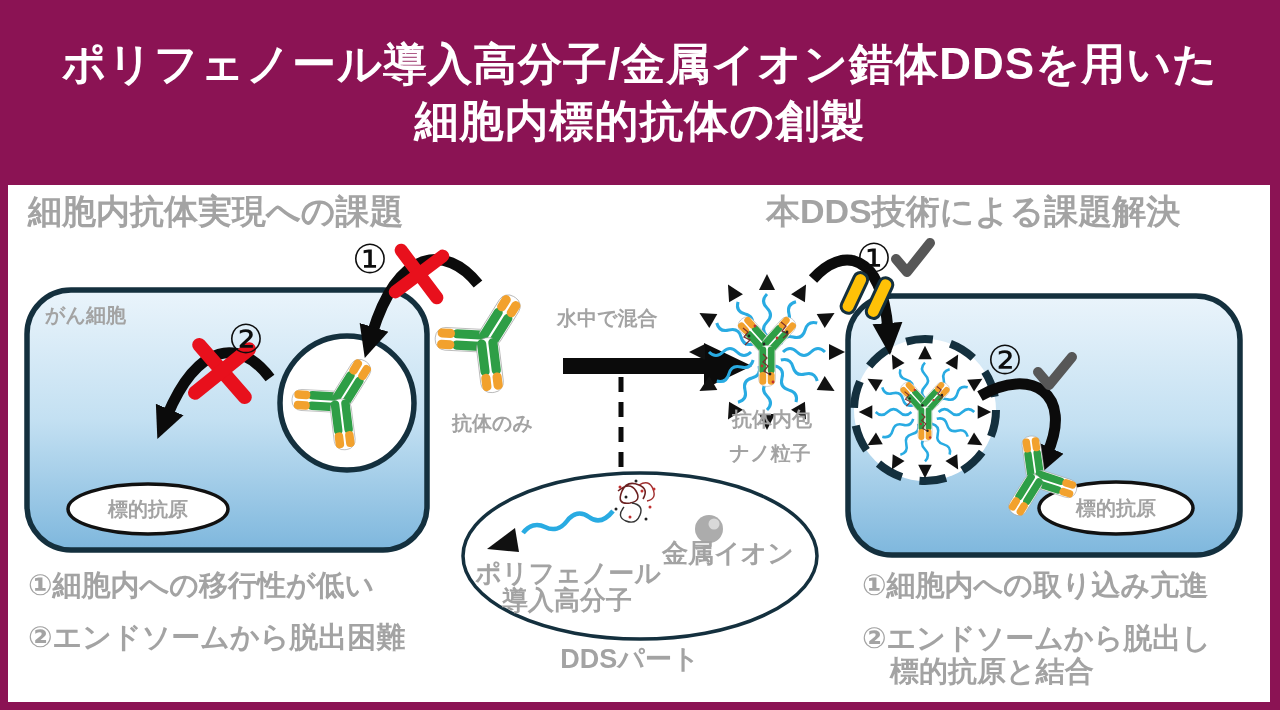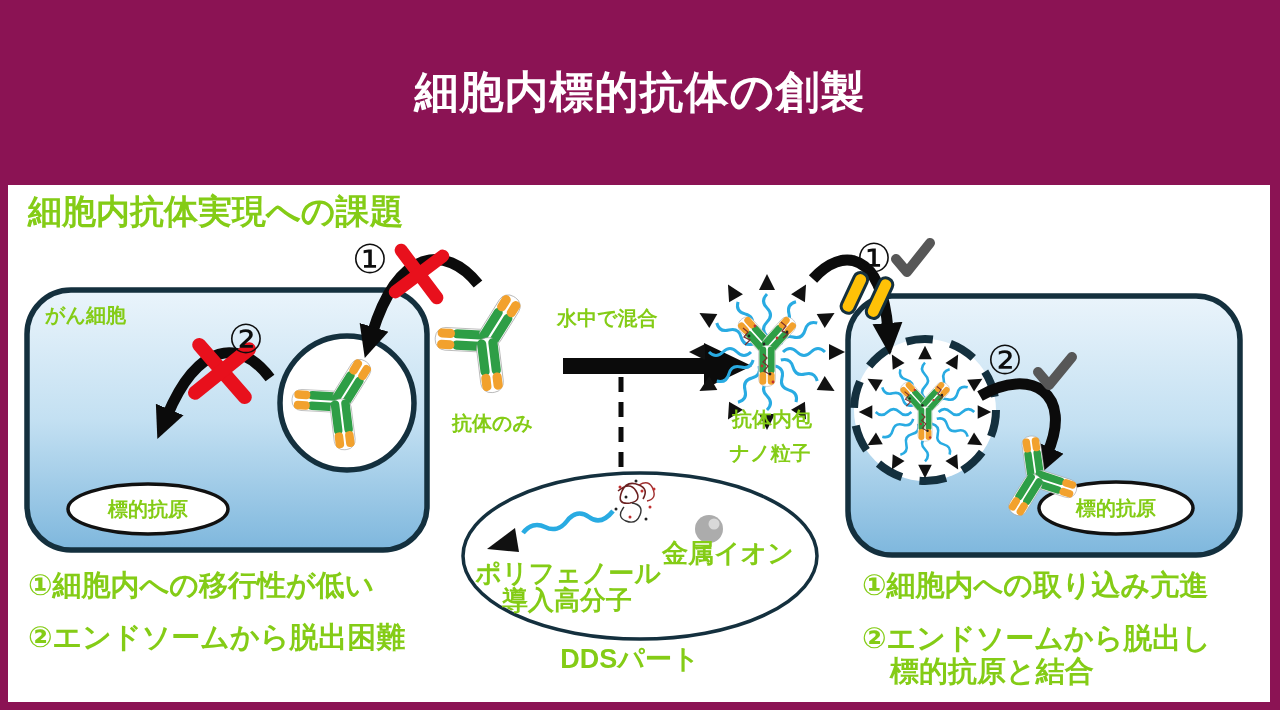--- a/index.html
+++ b/index.html
@@ -9,39 +9,40 @@
     background:#fff;
   }
   .page{position:relative;width:1280px;height:710px;background:#8B1354;}
   .content{position:absolute;left:8px;top:185px;width:1262px;height:517px;background:#ffffff;}
   .banner{
     position:absolute;left:0;top:0;width:1280px;height:185px;
     display:flex;align-items:center;justify-content:center;text-align:center;
     color:#ffffff;font-weight:700;font-size:44px;line-height:1.28;letter-spacing:1px;
   }
   svg.overlay{position:absolute;left:0;top:0;width:1280px;height:710px;}
-  .lbl{position:absolute;font-weight:700;color:#84cc16;white-space:nowrap;}
+  .lbl{position:absolute;font-weight:700;color:#a3a3a3;white-space:nowrap;}
   .heading{font-size:34px;}
   .fs28{font-size:20px;}
   .fs27{font-size:27px;}
   .fs23{font-size:26px;}
   .fs29{font-size:29px;}
   .badge{font-size:40px;font-weight:400;color:#0d0d0d;line-height:1;}
   .ctr{transform:translate(-50%,-50%);}
   .ctx{transform:translateX(-50%);}
 </style>
 </head>
 <body>
 
 <div class="page">
 
   <div class="content"></div>
 
   <div class="banner">
     <div>
+      <div>ポリフェノール導入高分子/金属イオン錯体DDSを用いた</div>
       <div>細胞内標的抗体の創製</div>
     </div>
   </div>
 
   <svg class="overlay" viewBox="0 0 1280 710">
     <defs>
       <linearGradient id="cellGrad" x1="0" y1="0" x2="0" y2="1">
         <stop offset="0" stop-color="#EAF4FB"></stop>
         <stop offset="0.5" stop-color="#C3E0F2"></stop>
         <stop offset="1" stop-color="#7EB7DD"></stop>
@@ -187,20 +188,21 @@
 
     <use href="#antibody-tilted" transform="translate(487,341) scale(1.08)"></use>
     <use href="#antibody-tilted" transform="translate(340,402)"></use>
     <use href="#antibody-right" transform="translate(1036,478) scale(0.88)"></use>
 
     <use href="#nanoparticle" transform="translate(767,352)"></use>
     <use href="#nanoparticle" transform="translate(925,412) scale(0.85)"></use>
   </svg>
 
   <div class="lbl heading" style="left:28px;top:189px;">細胞内抗体実現への課題</div>
+  <div class="lbl heading" style="left:766px;top:189px;">本DDS技術による課題解決</div>
 
   <div class="lbl fs28" style="left:45px;top:302px;">がん細胞</div>
   <div class="lbl fs28 ctr" style="left:148px;top:509px;">標的抗原</div>
   <div class="lbl fs28" style="left:452px;top:410px;">抗体のみ</div>
 
   <div class="lbl fs28" style="left:557px;top:305px;">水中で混合</div>
   <div class="lbl fs28 ctx" style="left:772px;top:406px;">抗体内包</div>
   <div class="lbl fs28 ctx" style="left:770px;top:440px;">ナノ粒子</div>
   <div class="lbl fs23 ctx" style="left:568px;top:556px;">ポリフェノール</div>
   <div class="lbl fs23 ctx" style="left:567px;top:583px;">導入高分子</div>

